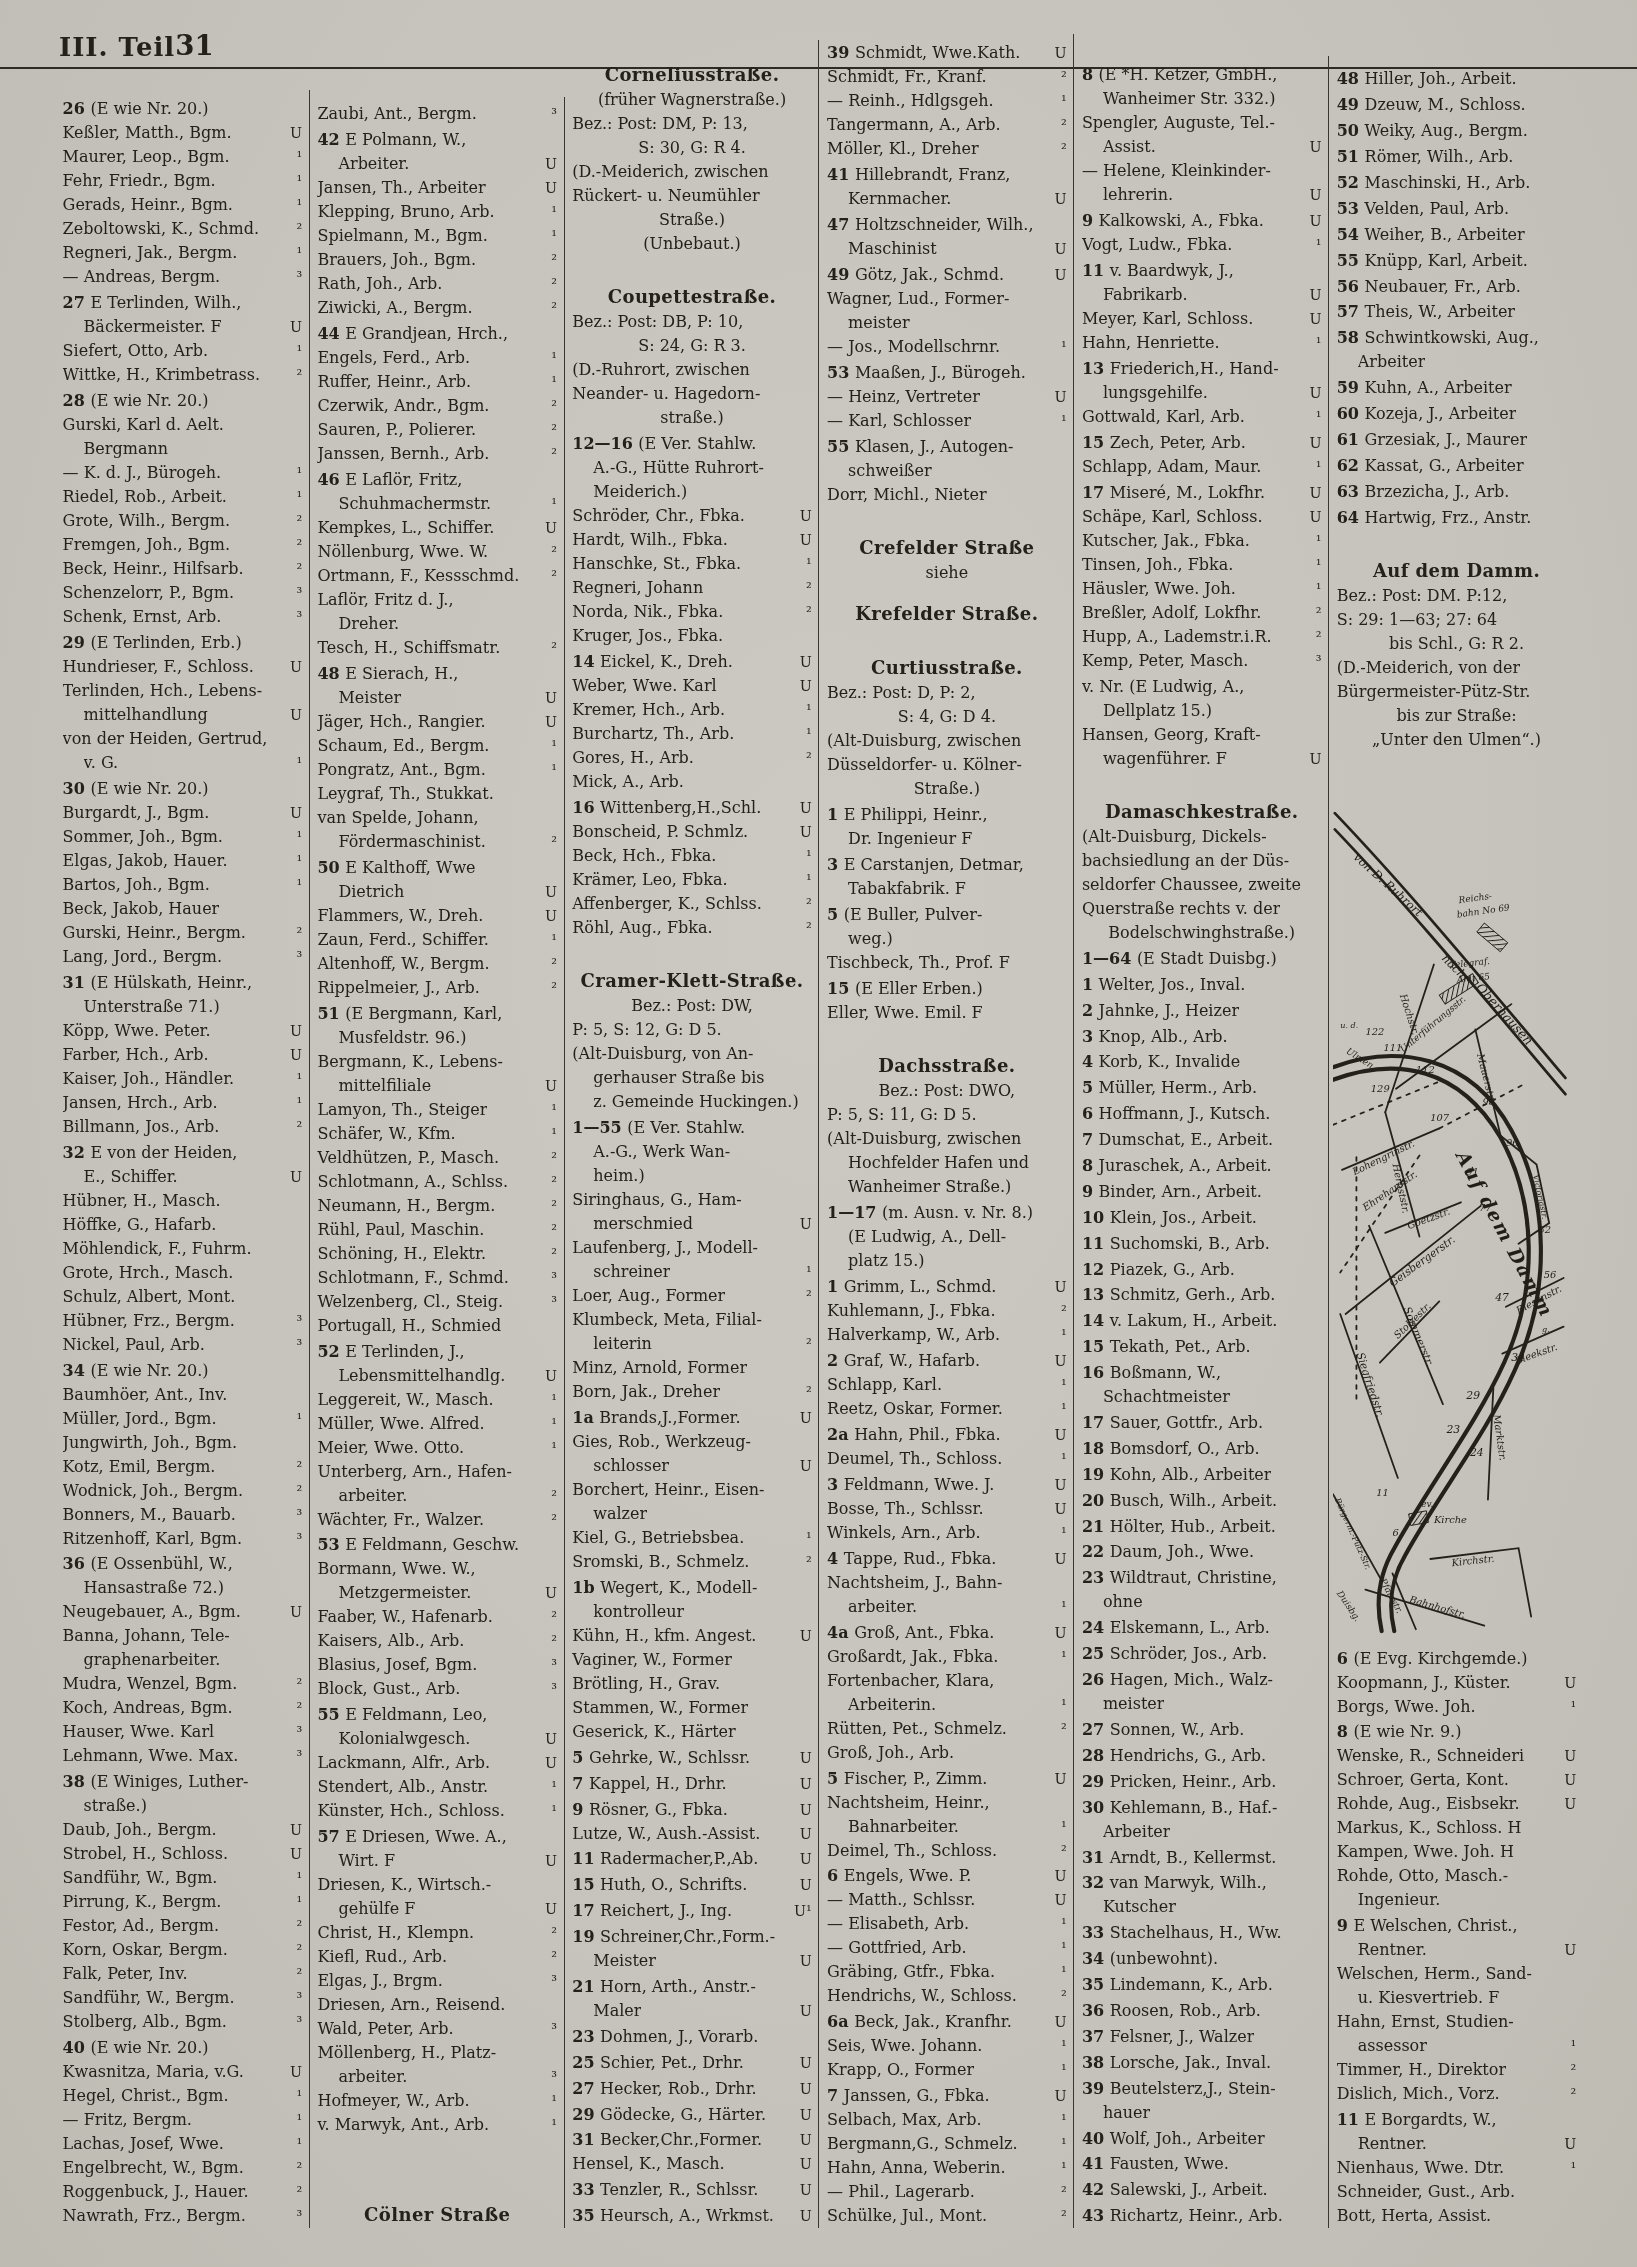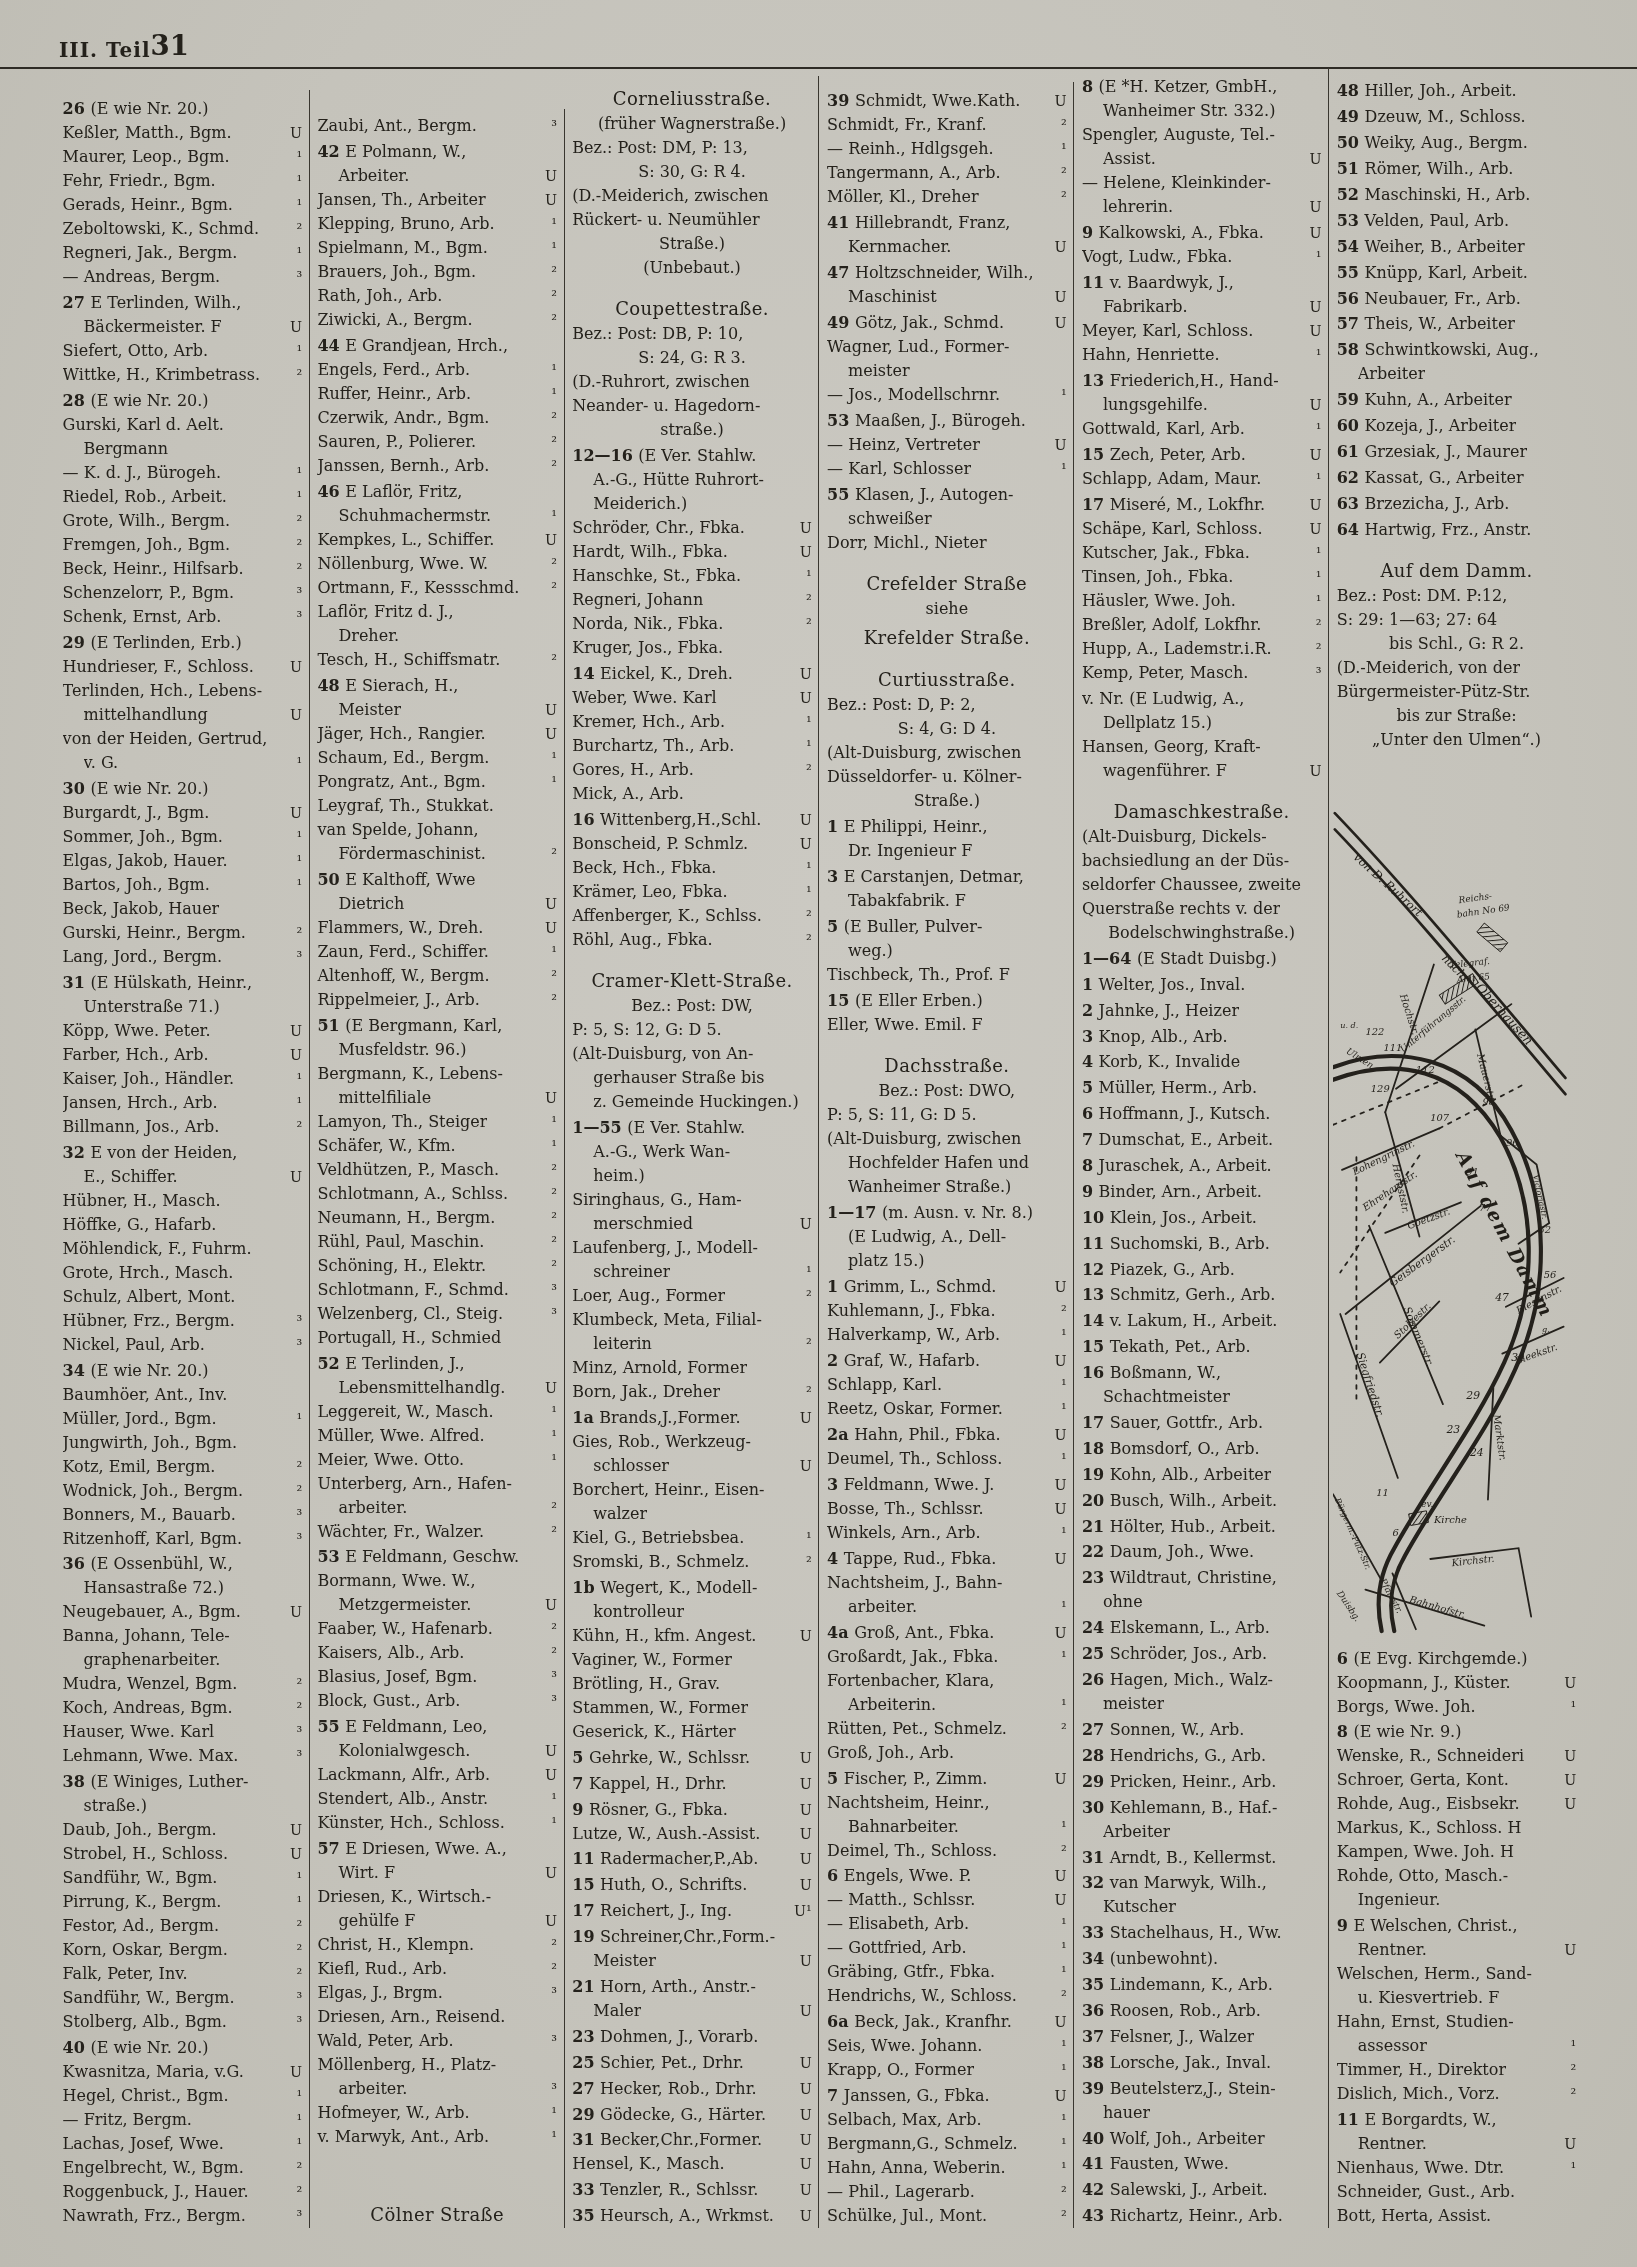--- a/index.html
+++ b/index.html
@@ -13,21 +13,21 @@
     -webkit-font-smoothing:antialiased;
   }
   #sheet{position:relative;width:1638px;height:2267px;}
   
   #page-header{
     display:flex;align-items:flex-end;
     padding:28.5px 59px 5.7px 59px;
     border-bottom:2.9px solid #2e2b25;
     margin:0 0 0 0;
   }
-  #page-header .part{font-weight:bold;font-size:20px;letter-spacing:1px;}
+  #page-header .part{font-weight:bold;font-size:26px;letter-spacing:1px;}
   #page-header .mid{flex:1;text-align:center;font-weight:bold;font-size:25px;letter-spacing:1px;}
   #page-header .mid .dash{padding:0 25px;font-weight:normal;}
   #page-header .pageno{font-weight:bold;font-size:27.6px;}
   
   #cols{
     display:flex;align-items:flex-end;
     height:2159px;
     margin:0 55px;
   }
   .col{
@@ -43,23 +43,23 @@
     font-size:16px;line-height:24px;
     overflow:hidden;
   }
   .line .t{min-width:0;overflow:hidden;}
   .line .mk{margin-left:auto;padding-left:4.8px;font-size:14.3px;}
   .line.ind{padding-left:21px;}
   .line.ctr{justify-content:center;}
   .line.e{margin-top:1.9px;}
   .num{font-weight:bold;}
   .hdr{
-    text-align:center;font-weight:normal;
+    text-align:center;font-weight:bold;
     font-size:18px;line-height:26px;
-    margin-top:4px;letter-spacing:0.4px;
+    margin-top:16px;letter-spacing:0.4px;
     overflow:hidden;white-space:nowrap;
   }
   .gap{height:12.4px;}
   .Gap{height:49px;}
   
   #street-map{display:block;margin:5.7px 0 3.8px -3.8px;}
   #street-map text{font-family:"DejaVu Serif","Liberation Serif",serif;font-style:italic;fill:#211e18;}
 </style>
 </head>
 <body>

